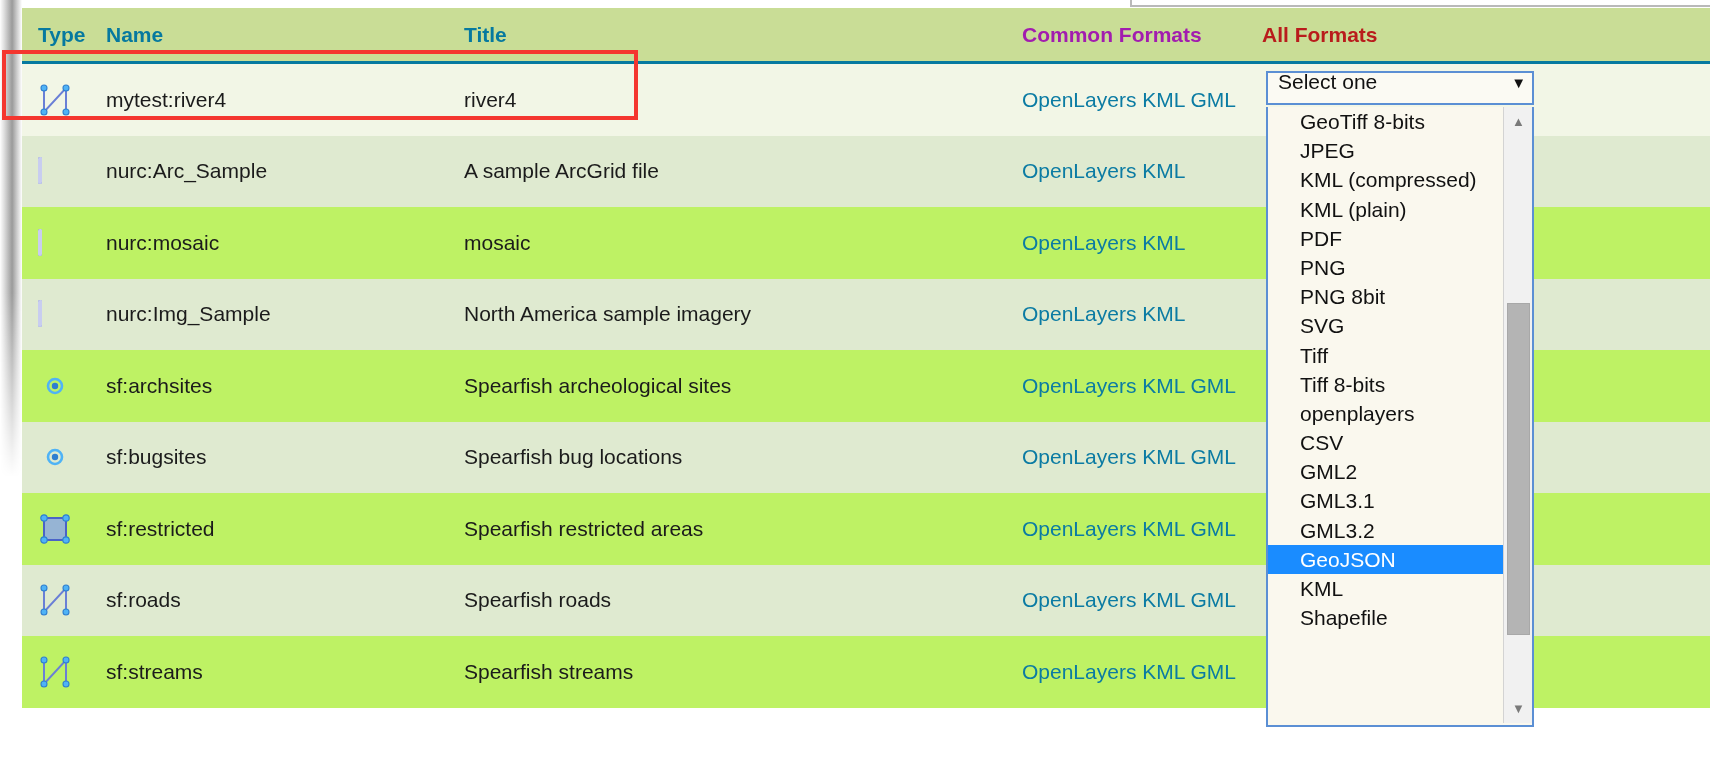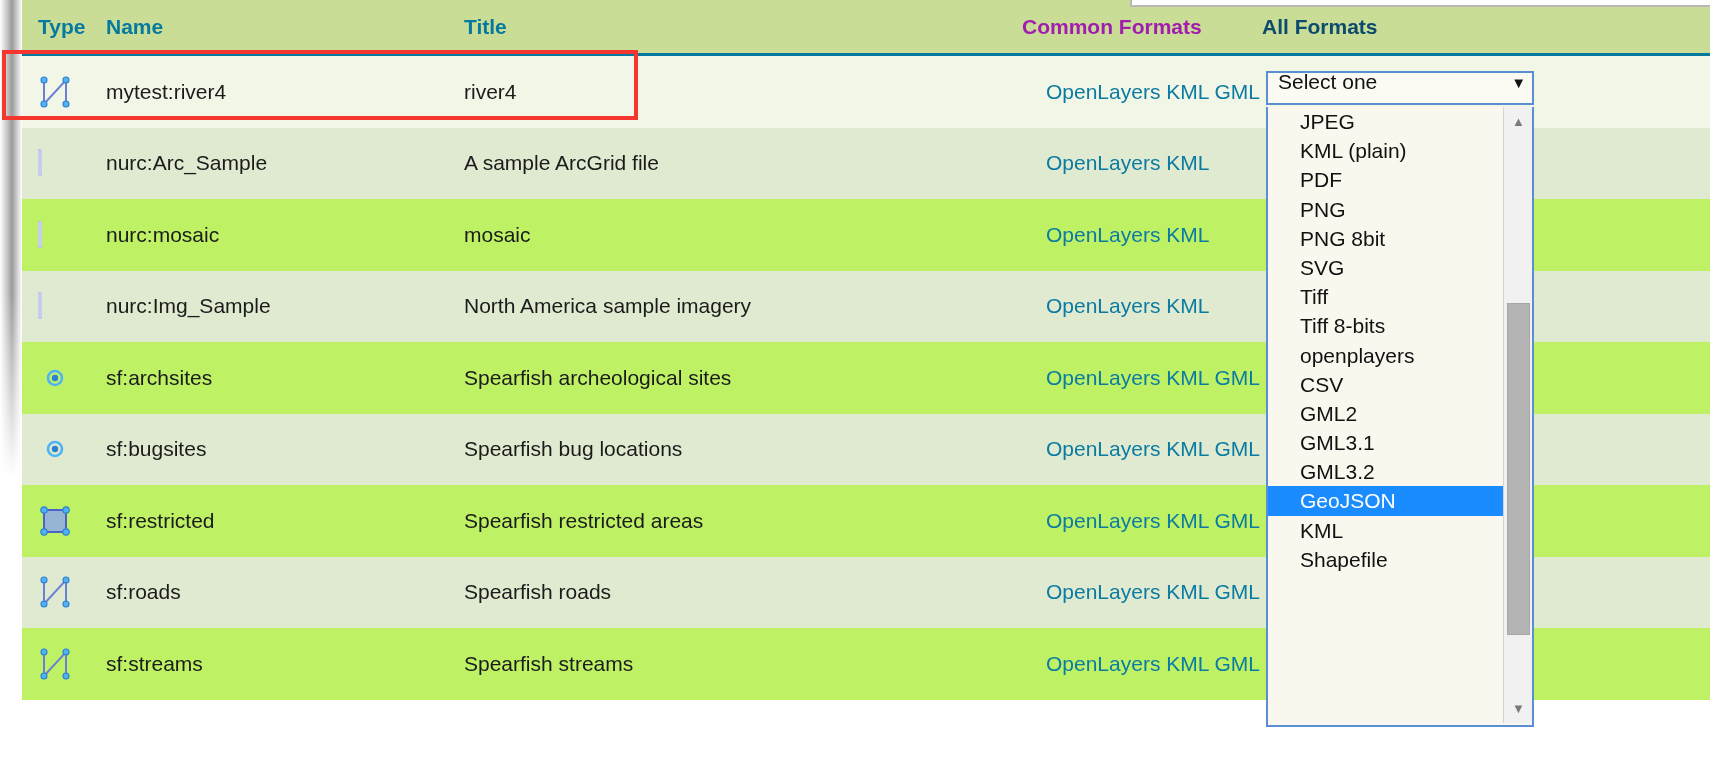--- a/index.html
+++ b/index.html
@@ -24,48 +24,48 @@
   
   #top-frame {
     position:absolute; left:1130px; top:0; width:580px; height:7px;
     border-left:2px solid #b9b9b9;
     border-bottom:2px solid #b9b9b9;
     background:#ffffff;
     z-index:2;
   }
 
   #layer-table {
-    position:absolute; left:22px; top:0; width:1688px;
+    position:absolute; left:22px; top:8px; width:1688px;
     z-index:1;
   }
 
   .thead {
     position:relative;
     height:56px;
     background:#c9dd96;
     border-bottom:3px solid #06799f;
   }
   .thead .cell { position:absolute; top:15px; font-weight:bold; font-size:21px; white-space:nowrap; }
   .h-sort { color:#06799f; cursor:pointer; }
-  .h-plain { color:#0c4a6e; }
+  .h-plain { color:#b91c1c; }
 
   .row { position:relative; height:71.5px; }
   .row.odd  { background:#bef264; }
   .row.even { background:#dfead0;padding-left:32px; }
   .row.first { background:#f2f6e6; }
 
   .row .cell { position:absolute; top:50%; transform:translateY(-50%); font-size:21px; color:#1b1b1b; white-space:nowrap; }
 
   .c-type  { left:16px; width:60px; }
   .c-name  { left:84px; }
   .c-title { left:442px; }
   .c-common{ left:1000px; color:#a21caf; }
   .c-all   { left:1240px; }
 
-  .fmt-link { color:#0b7ba3; text-decoration:none; cursor:pointer;margin-left:24px; }
+  .fmt-link { color:#0b7ba3; text-decoration:none; cursor:pointer; }
 
   
   .gicon { display:block; width:34px; height:34px; position:relative; }
 
   .ic-line svg, .ic-poly svg, .ic-point svg { display:block; }
 
   .ic-raster {
     width:26px; height:26px;
     background-color:#6b78d8;
     background-image:
@@ -282,21 +282,23 @@
 
 <div id="red-box"></div>
 
 <div id="format-select-wrap">
   <div id="select-box">
     <span class="sel-label">Select one</span>
     <span class="caret">▼</span>
   </div>
   <div id="dropdown-list">
     <div id="dd-items">
+        <div class="dd-item">GeoTiff 8-bits</div>
         <div class="dd-item">JPEG</div>
+        <div class="dd-item">KML (compressed)</div>
         <div class="dd-item">KML (plain)</div>
         <div class="dd-item">PDF</div>
         <div class="dd-item">PNG</div>
         <div class="dd-item">PNG 8bit</div>
         <div class="dd-item">SVG</div>
         <div class="dd-item">Tiff</div>
         <div class="dd-item">Tiff 8-bits</div>
         <div class="dd-item">openplayers</div>
         <div class="dd-item">CSV</div>
         <div class="dd-item">GML2</div>

